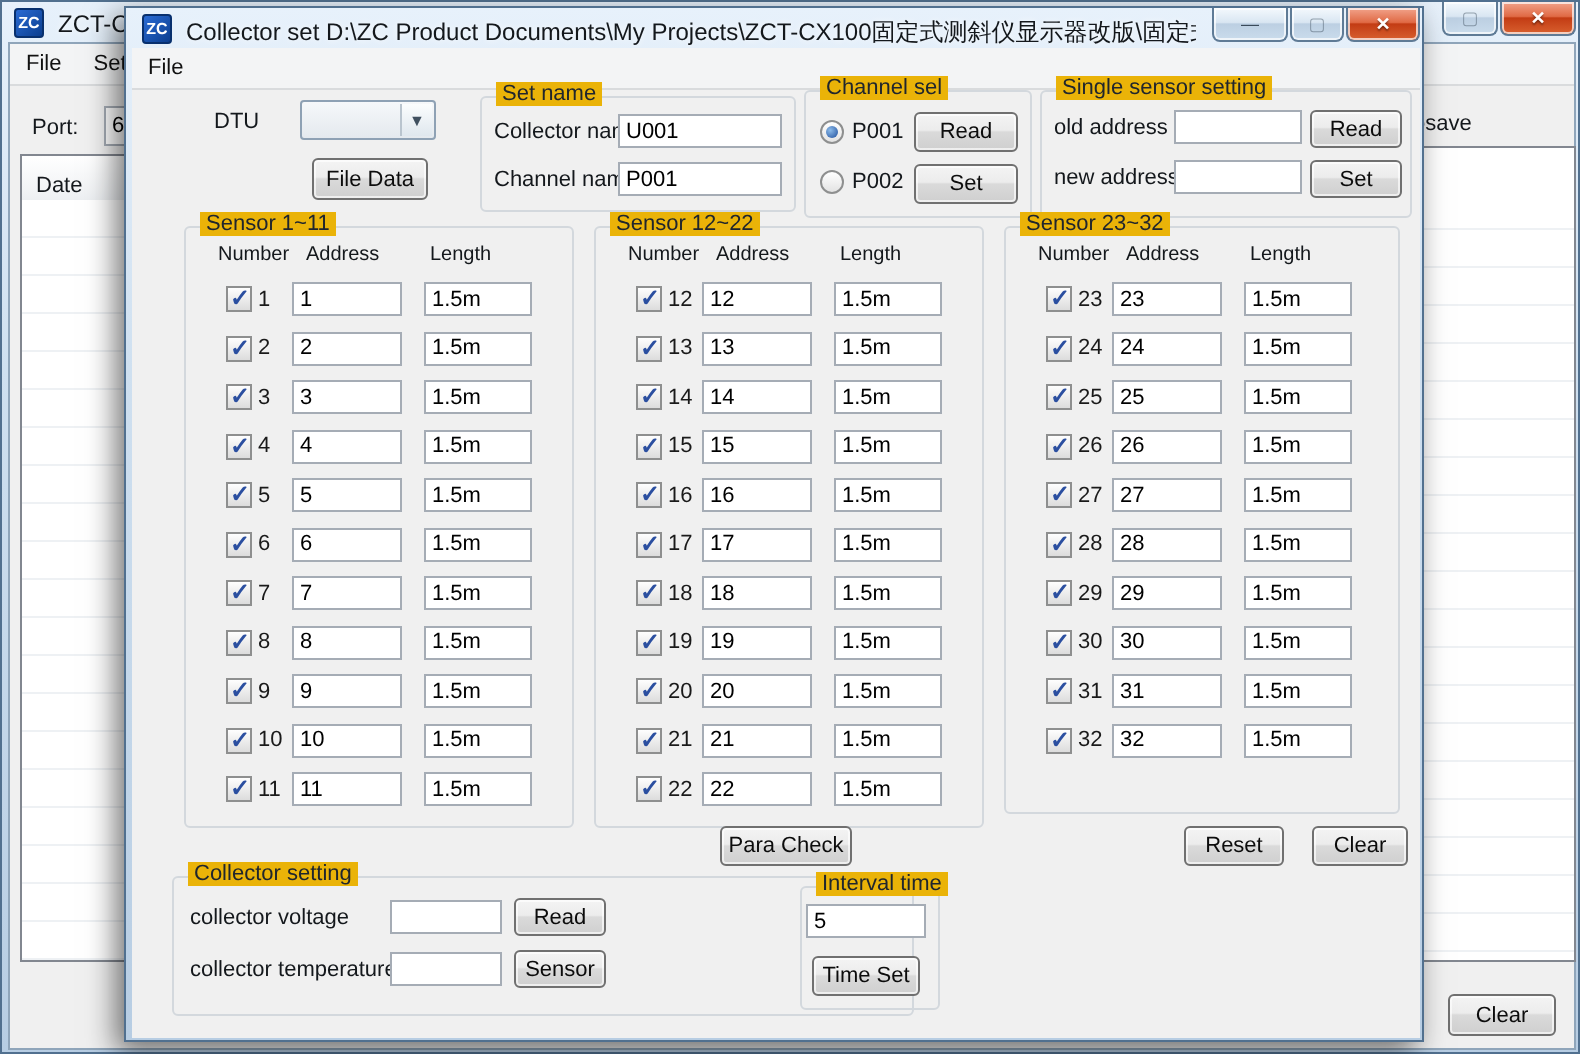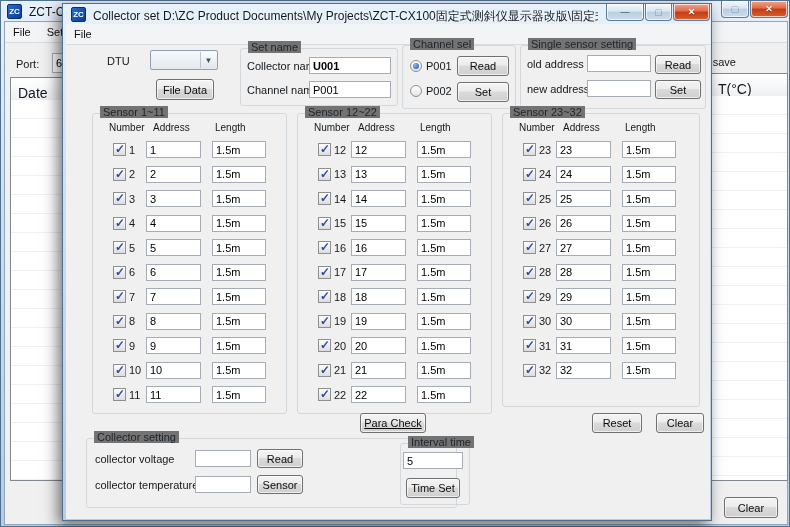--- a/index.html
+++ b/index.html
@@ -13,42 +13,42 @@
   .title-text { position:absolute; top:4px; font-size:12px; color:#14181c; white-space:nowrap; text-shadow:0 0 3px rgba(255,255,255,.9); }
   .winbtn { position:absolute; top:0; height:17px; border:1px solid #5f7b96; border-top:none; border-radius:0 0 4px 4px; background:linear-gradient(180deg,#f4f9fd 0%,#d9e6f2 45%,#bccfe2 50%,#cadcec 100%); display:flex; align-items:center; justify-content:center; color:#3a4a5a; font-size:9px; box-shadow:inset 0 0 0 1px rgba(255,255,255,.7); }
   .winbtn.close { background:linear-gradient(180deg,#f2a48c 0%,#e06a45 45%,#c33c14 50%,#d8602f 100%); color:#fff; font-weight:bold; text-shadow:0 1px 1px rgba(0,0,0,.4); }
   .winbtn.dim span { opacity:.45; }
   .client { position:absolute; background:#f0f0f0; border:1px solid #8fa5ba; }
   .menubar { position:absolute; left:0; right:0; top:0; height:21px; background:#f3f4f5; border-bottom:1px solid #d9dbdd; display:flex; align-items:center; }
   .menu-item { padding:3px 8px; font-size:11px; color:#111; }
 
   
   .group { position:absolute; border:1px solid #d3d8dd; border-radius:3px; }
-  .legend { position:absolute; top:-8px; left:7px; background:#737373; padding:0 3px; font-size:11px; color:#20262d; white-space:nowrap; }
+  .legend { position:absolute; top:-8px; left:7px; background:#eab308; padding:0 3px; font-size:11px; color:#20262d; white-space:nowrap; }
   .tf { position:absolute; border:1px solid #a5acb5; background:#fff; font-family:"Liberation Sans",sans-serif; font-size:11px; color:#000; padding:1px 3px; height:17px; }
   .btn { position:absolute; border:1px solid #707070; border-radius:3px; background:linear-gradient(180deg,#f4f4f4 0%,#ececec 45%,#dadada 50%,#cfcfcf 100%); box-shadow:inset 0 0 0 1px rgba(255,255,255,.65); font-family:"Liberation Sans",sans-serif; font-size:11px; color:#0c0c0c; display:flex; align-items:center; justify-content:center; cursor:default; }
   .lbl { position:absolute; white-space:nowrap; color:#14181c; }
   .combo { position:absolute; border:1px solid #8ea1b4; background:linear-gradient(180deg,#f6f8fa,#e4e9ee); border-radius:2px; }
   .combo .arrow { position:absolute; right:1px; top:1px; bottom:1px; width:16px; border-left:1px solid #b9c4ce; display:flex; align-items:center; justify-content:center; font-size:8px; color:#40505f; background:linear-gradient(180deg,#fbfdfe,#dfe7ee); }
   .cb { display:inline-block; width:13px; height:13px; border:1px solid #8e8f8f; background:linear-gradient(180deg,#fefefe,#dcdcdc); position:relative; }
   .cb.checked::before { content:"✓"; position:absolute; left:1px; top:-2px; font-size:12px; font-weight:bold; color:#2b4fa0; }
   .radio { position:absolute; width:12px; height:12px; border-radius:50%; border:1px solid #8e8f8f; background:linear-gradient(180deg,#fff,#e3e3e3); }
   .radio.sel::before { content:""; position:absolute; left:2px; top:2px; width:6px; height:6px; border-radius:50%; background:radial-gradient(circle at 35% 35%,#8cbbea,#1f4e9c); }
 
   
   .col-h { position:absolute; top:8px; font-size:10px; color:#14181c; }
   .rows { position:absolute; left:0; right:0; top:26px; }
   .srow { display:flex; align-items:center; height:19px; margin-bottom:5.5px; padding-left:20px; }
   .srow .num { width:18px; padding-left:3px; font-size:11px; }
   .srow .addr { position:static; width:55px; margin-left:2px; }
   .srow .len { position:static; width:54px; margin-left:11px; }
 
   
   .dtable { position:absolute; border:1px solid #828790; background:#fff; }
-  .dtable .thead { height:31px; border-bottom:1px solid #cdd2d8; background:linear-gradient(180deg,#ffffff,#f1f3f5 60%,#e4e8ec); display:flex; align-items:center; padding-left:7px; font-size:14px; color:#14181c; }
+  .dtable .thead { height:31px; border-bottom:1px solid #cdd2d8; background:linear-gradient(180deg,#ffffff,#f1f3f5 60%,#e4e8ec); display:flex; align-items:center; padding-left:7px; font-size:11px; color:#14181c; }
   .dtable .tbody { position:absolute; left:0; right:0; top:22px; bottom:0; background:repeating-linear-gradient(180deg,#fff 0px,#fff 18px,#eef1f4 18px,#eef1f4 19px); }
 </style>
 </head>
 <body>
 
 <div class="window" style="left:0;top:0;width:790px;height:527px;">
   <div class="titlebar">
     <div class="app-icon" style="left:6px;top:3px;">ZC</div>
     <div class="title-text" style="left:28px;">ZCT-CX...</div>
   </div>
@@ -66,21 +66,20 @@
     </div>
     <span class="lbl" style="left:11px;top:36px;">Port:</span>
     <input class="tf" style="left: 47px; top: 31px; width: 60px; height: 20px;" value="6">
     <span class="lbl" style="left:685px;top:34px;">Autosave</span>
 
     <div class="dtable" style="left:5px;top:55px;width:54px;height:404px;">
       <div class="thead">Date</div>
       <div class="tbody"></div>
     </div>
     <div class="dtable" style="left:697px;top:51px;width:86px;height:408px;">
-      <div class="thead" style="padding-left:15px;">T(°C)</div>
       <div class="tbody"></div>
     </div>
 
     <div class="btn" style="left:719px;top:475px;width:54px;height:21px;">Clear</div>
   </div>
 </div>
 
 <div class="window" style="left:62px;top:3px;width:650px;height:518px;box-shadow:-4px 5px 14px rgba(0,0,0,.55);">
   <div class="titlebar">
     <div class="app-icon" style="left:8px;top:3px;">ZC</div>
@@ -104,21 +103,21 @@
     <span class="lbl" style="left:41px;top:31px;">DTU</span>
     <div class="combo" style="left:84px;top:26px;width:68px;height:20px;">
       <span style="position:absolute;left:4px;top:3px;"></span>
       <span class="arrow">▼</span>
     </div>
     <div class="btn" style="left:90px;top:55px;width:58px;height:21px;">File Data</div>
 
     <div class="group" style="left:174px;top:24px;width:158px;height:58px;">
       <span class="legend">Set name</span>
       <span class="lbl" style="left:6px;top:11px;">Collector name</span>
-      <input class="tf" style="left: 68px; top: 8px; width: 82px; font-weight: bold;" value="U001">
+      <input class="tf" style="left: 68px; top: 8px; width: 82px;" value="U001">
       <span class="lbl" style="left:6px;top:35px;">Channel name</span>
       <input class="tf" style="left: 68px; top: 32px; width: 82px;" value="P001">
     </div>
 
     <div class="group" style="left:336px;top:21px;width:114px;height:64px;">
       <span class="legend">Channel sel</span>
       <span class="radio sel" style="left:7px;top:14px;"></span>
       <span class="lbl" style="left:23px;top:14px;">P001</span>
       <span class="radio" style="left:7px;top:39px;"></span>
       <span class="lbl" style="left:23px;top:39px;">P002</span>
@@ -346,21 +345,21 @@
           </div>
           <div class="srow">
             <span class="cb checked"></span>
             <span class="num">32</span>
             <input class="tf addr" value="32" style="">
             <input class="tf len" value="1.5m" style="">
           </div>
         </div>
     </div>
 
-    <div class="btn" style="left:294px;top:389px;width:66px;height:20px;text-decoration:underline;">Para Check</div>
+    <div class="btn" style="left:294px;top:389px;width:66px;height:20px;">Para Check</div>
     <div class="btn" style="left:526px;top:389px;width:50px;height:20px;">Reset</div>
     <div class="btn" style="left:590px;top:389px;width:48px;height:20px;">Clear</div>
 
     <div class="group" style="left:20px;top:414px;width:371px;height:70px;">
       <span class="legend">Collector setting</span>
       <span class="lbl" style="left:8px;top:14px;">collector voltage</span>
       <input class="tf" style="left: 108px; top: 11px; width: 56px;" value="">
       <div class="btn" style="left:170px;top:10px;width:46px;height:19px;">Read</div>
       <span class="lbl" style="left:8px;top:40px;">collector temperature</span>
       <input class="tf" style="left: 108px; top: 37px; width: 56px;" value="">

